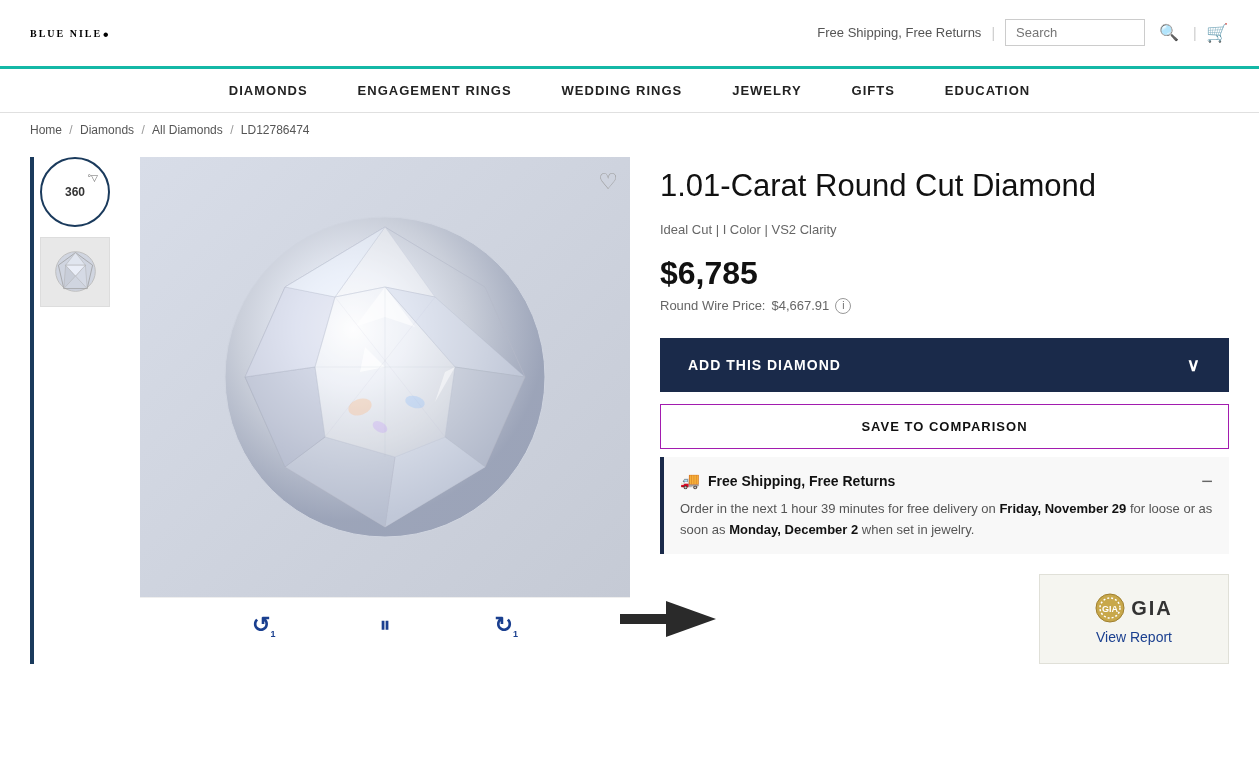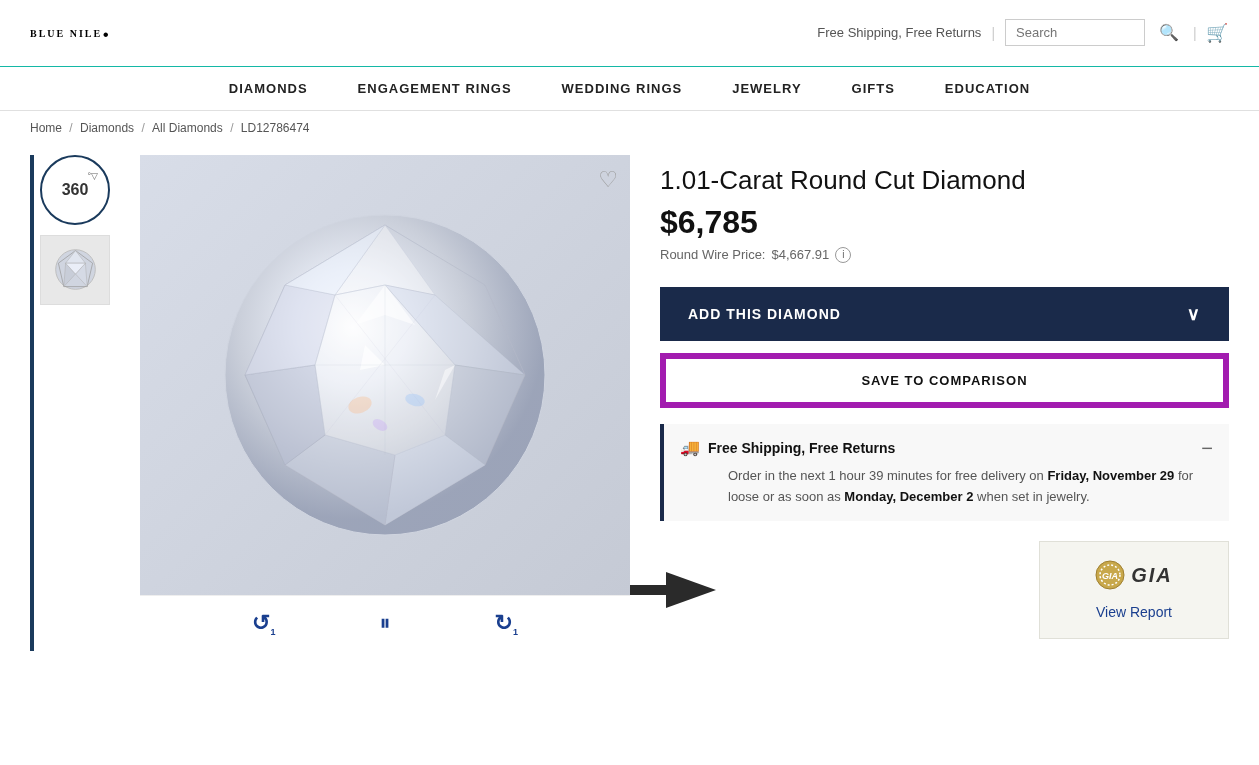--- a/index.html
+++ b/index.html
@@ -4,21 +4,21 @@
   <style>
     * { box-sizing: border-box; margin: 0; padding: 0; }
     body { font-family: 'Arial', sans-serif; background: #fff; color: #333; font-size: 14px; }
 
     
     .header {
       display: flex;
       align-items: center;
       justify-content: space-between;
       padding: 12px 30px;
-      border-bottom: 1px solid #14b8a6;
+      border-bottom: 3px solid #14b8a6;
     }
     .logo {
       font-size: 26px;
       font-weight: bold;
       letter-spacing: 2px;
       color: #000;
       font-family: Georgia, serif;
     }
     .logo span { font-size: 10px; vertical-align: super; }
     .header-right {
@@ -60,24 +60,23 @@
       font-size: 13px;
       font-weight: bold;
       letter-spacing: 1px;
       color: #222;
       cursor: pointer;
       text-transform: uppercase;
     }
 
     
     .breadcrumb {
-      padding: 10px 22px;
+      padding: 10px 30px;
       font-size: 12px;
       color: #555;
-      margin-left: 8px;
     }
     .breadcrumb a { color: #555; text-decoration: none; }
     .breadcrumb span { color: #999; margin: 0 4px; }
 
     
     .main-content {
       display: flex;
       padding: 10px 30px 30px;
       gap: 30px;
       max-width: 1259px;
@@ -155,24 +154,24 @@
       font-size: 20px;
       color: #1a3f8f;
     }
 
     
     .right-panel {
       flex: 1;
       padding-top: 10px;
     }
     .product-title {
-      font-size: 26px;
+      font-size: 31px;
       font-weight: normal;
       color: #111;
-      margin-bottom: 8px;
+      margin-bottom: 18px;
       line-height: 1.2;
     }
     .product-subtitle {
       font-size: 13px;
       color: #666;
       margin-bottom: 18px;
     }
     .product-price {
       font-size: 32px;
       font-weight: bold;
@@ -213,28 +212,28 @@
       align-items: center;
       justify-content: space-between;
       margin-bottom: 12px;
     }
     .add-diamond-btn .chevron {
       font-size: 18px;
     }
     .save-comparison-btn {
       background: #fff;
       color: #111;
-      border: 6px solid #a21caf;
+      border: 1px solid #a21caf;
       padding: 14px 28px;
       font-size: 13px;
       font-weight: bold;
       letter-spacing: 1px;
       cursor: pointer;
       width: 100%;
-      margin-bottom: 16px;
+      margin-bottom: 8px;
     }
 
     
     .shipping-box {
       border-left: 4px solid #1a2a4a;
       background: #f8f8f8;
       padding: 14px 16px;
       margin-bottom: 20px;
       position: relative;
     }
@@ -258,42 +257,40 @@
       border: none;
       font-size: 20px;
       cursor: pointer;
       color: #666;
       line-height: 1;
     }
     .shipping-body {
       font-size: 13px;
       color: #555;
       line-height: 1.6;
-      margin-left: 48px;
     }
     .shipping-body strong { color: #111; font-weight: bold; }
 
     
     .gia-box {
       background: #f5f5f0;
       border: 1px solid #e0e0d8;
       padding: 18px;
       display: flex;
       flex-direction: column;
       align-items: center;
       cursor: pointer;
       width: 190px;
       margin-left: auto;
     }
     .gia-logo {
       display: flex;
       align-items: center;
       gap: 6px;
-      margin-bottom: 14px;
-      font-style: italic;
+      margin-bottom: 6px;
     }
     .gia-text {
       font-size: 20px;
       font-weight: bold;
       color: #333;
       letter-spacing: 2px;
     }
     .gia-report-link {
       font-size: 14px;
       color: #1a3f8f;
@@ -361,21 +358,21 @@
   <a href="#">All Diamonds</a>
   <span> / </span>
   <a href="#">LD12786474</a>
 </div>
 
 <div class="main-content">
 
   <div class="thumbnails" style="position:relative;">
     <div style="position:absolute;left:0;top:0;width:4px;height:100%;background:#1a3a5c;"></div>
     <div class="view-360" style="margin-left:10px;">
-      <span style="font-size:16px;font-weight:bold;color:#333;">360</span>
+      <span style="font-size:12px;font-weight:bold;color:#333;">360</span>
       <span style="font-size:9px;color:#666;position:absolute;top:14px;right:10px;">°▽</span>
     </div>
     <div class="thumb-img" style="margin-left:10px;">
 
       <svg viewBox="0 0 50 50" width="45" height="45">
         <ellipse cx="25" cy="25" rx="22" ry="22" fill="#d0d5e0" stroke="#bbb" stroke-width="1"></ellipse>
         <polygon points="25,4 44,18 38,44 12,44 6,18" fill="none" stroke="#999" stroke-width="0.8"></polygon>
         <polygon points="25,4 14,18 36,18" fill="#e0e5ef" stroke="#aaa" stroke-width="0.5"></polygon>
         <polygon points="14,18 12,44 25,30" fill="#c8cdd8" stroke="#aaa" stroke-width="0.5"></polygon>
         <polygon points="36,18 38,44 25,30" fill="#d5dae5" stroke="#aaa" stroke-width="0.5"></polygon>
@@ -433,20 +430,21 @@
 
     <div class="image-controls">
       <button class="ctrl-btn" style="font-size:22px;color:#1a3f8f;font-weight:bold;">↺<sub style="font-size:9px;">1</sub></button>
       <button class="ctrl-btn" style="font-size:22px;color:#1a3f8f;">⏸</button>
       <button class="ctrl-btn" style="font-size:22px;color:#1a3f8f;font-weight:bold;">↻<sub style="font-size:9px;">1</sub></button>
     </div>
   </div>
 
   <div class="right-panel">
     <h1 class="product-title">1.01-Carat Round Cut Diamond</h1>
+    <div class="product-subtitle">Ideal Cut | I Color | VS2 Clarity</div>
     <div class="product-price">$6,785</div>
     <div class="bank-wire">
       <span>Round Wire Price:</span>
       <span>$4,667.91</span>
       <span class="info-icon">i</span>
     </div>
 
     <button class="add-diamond-btn">
       <span>ADD THIS DIAMOND</span>
       <span class="chevron">∨</span>

